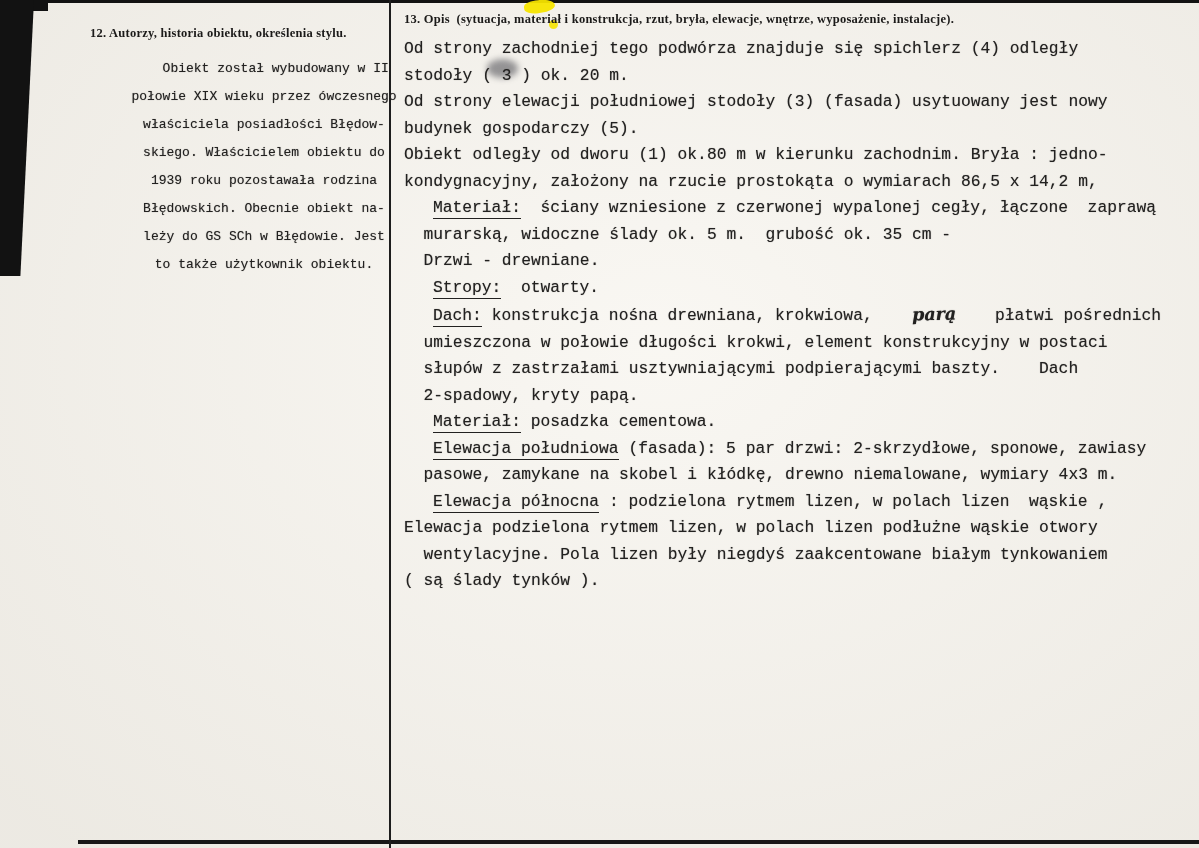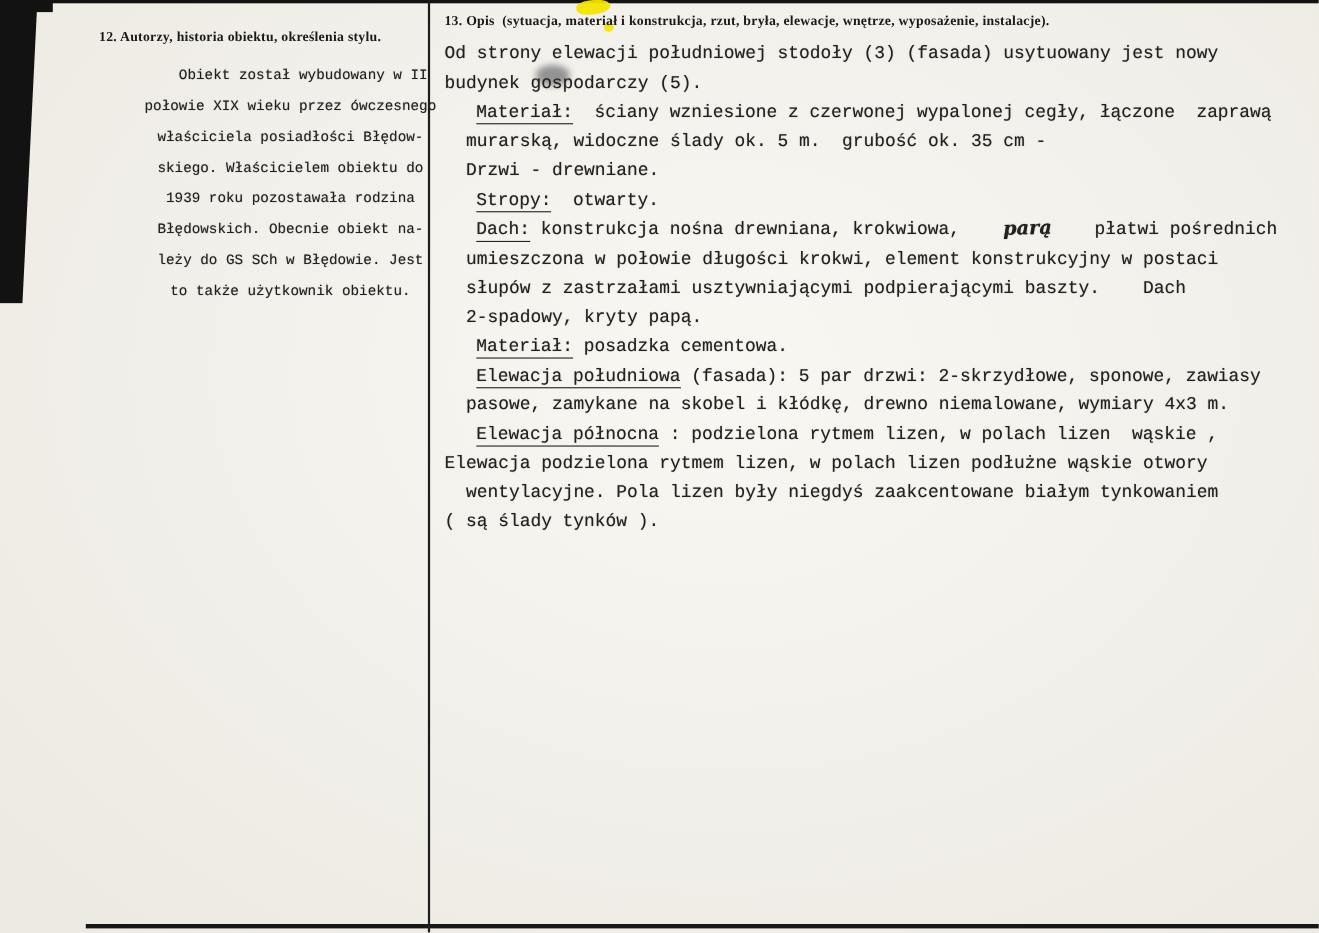--- a/index.html
+++ b/index.html
@@ -111,22 +111,26 @@
 skiego. Właścicielem obiektu do
 1939 roku pozostawała rodzina
 Błędowskich. Obecnie obiekt na-
 leży do GS SCh w Błędowie. Jest
 to także użytkownik obiektu.</div>
   </div>
 
   <div class="col-right">
     <div class="form-header">13. Opis  (sytuacja, materiał i konstrukcja, rzut, bryła, elewacje, wnętrze, wyposażenie, instalacje).</div>
 
+    <p class="typed">Od strony zachodniej tego podwórza znajduje się spichlerz (4) odległy
+stodoły ( 3 ) ok. 20 m.</p>
     <p class="typed">Od strony elewacji południowej stodoły (3) (fasada) usytuowany jest nowy
 budynek gospodarczy (5).</p>
+    <p class="typed">Obiekt odległy od dworu (1) ok.80 m w kierunku zachodnim. Bryła : jedno-
+kondygnacyjny, założony na rzucie prostokąta o wymiarach 86,5 x 14,2 m,</p>
 
 
     <p class="typed"><span class="u">Materiał:</span><span>  ściany wzniesione z czerwonej wypalonej cegły, łączone  zaprawą
   murarską, widoczne ślady ok. 5 m.  grubość ok. 35 cm -
   Drzwi - drewniane.</span></p>
 
     <p class="typed"><span class="u">Stropy:</span><span>  otwarty.</span></p>
 
     <p class="typed"><span class="u">Dach:</span><span> konstrukcja nośna drewniana, krokwiowa,    </span><span class="hand">parą</span><span>    płatwi pośrednich
   umieszczona w połowie długości krokwi, element konstrukcyjny w postaci

